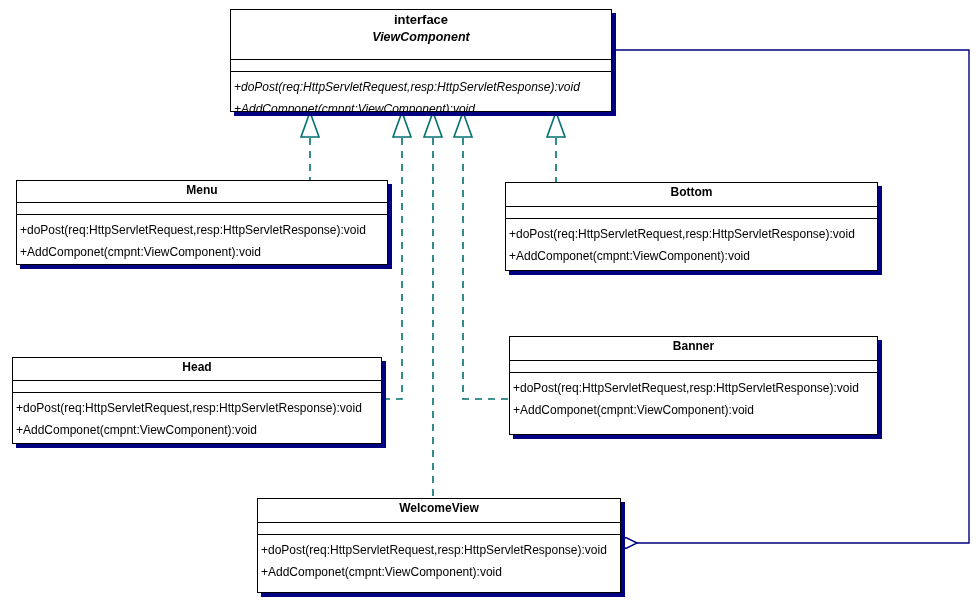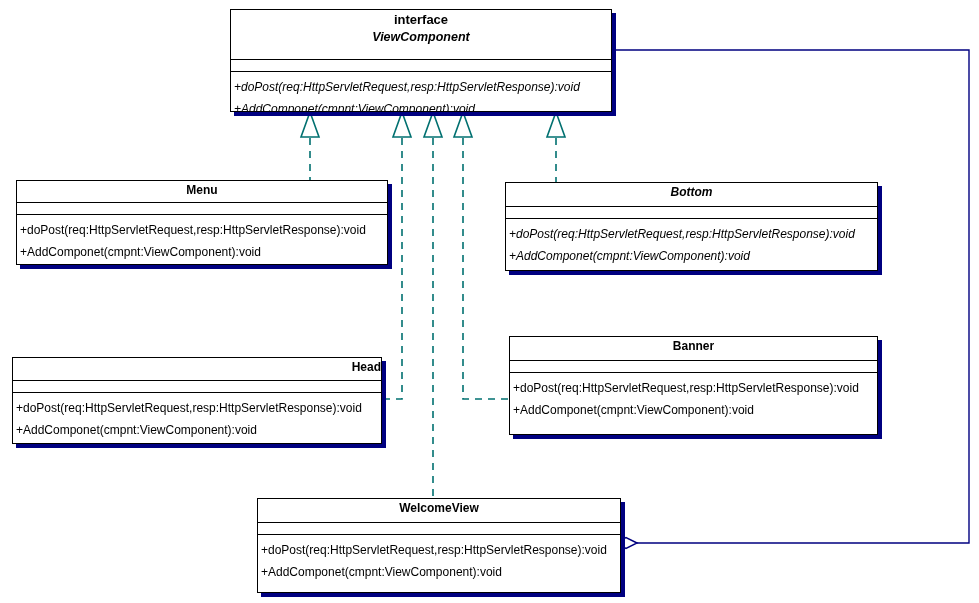--- a/index.html
+++ b/index.html
@@ -137,31 +137,31 @@
 
   <div class="uml-box" style="left:16px; top:180px; width:372px; height:85px;">
     <div class="uml-name" style="height:22px;">Menu</div>
     <div class="uml-attrs"></div>
     <div class="uml-ops">
       <div class="uml-op">+doPost(req:HttpServletRequest,resp:HttpServletResponse):void</div>
       <div class="uml-op">+AddComponet(cmpnt:ViewComponent):void</div>
     </div>
   </div>
 
-  <div class="uml-box" style="left:505px; top:182px; width:373px; height:89px;font-style:italic;">
+  <div class="uml-box" style="left:505px; top:182px; width:373px; height:89px;">
     <div class="uml-name" style="height:24px;">Bottom</div>
     <div class="uml-attrs"></div>
     <div class="uml-ops">
       <div class="uml-op">+doPost(req:HttpServletRequest,resp:HttpServletResponse):void</div>
       <div class="uml-op">+AddComponet(cmpnt:ViewComponent):void</div>
     </div>
   </div>
 
   <div class="uml-box" style="left:12px; top:357px; width:370px; height:87px;">
-    <div class="uml-name" style="height:23px;text-align:right;">Head</div>
+    <div class="uml-name" style="height:23px;">Head</div>
     <div class="uml-attrs"></div>
     <div class="uml-ops">
       <div class="uml-op">+doPost(req:HttpServletRequest,resp:HttpServletResponse):void</div>
       <div class="uml-op">+AddComponet(cmpnt:ViewComponent):void</div>
     </div>
   </div>
 
   <div class="uml-box" style="left:509px; top:336px; width:369px; height:99px;">
     <div class="uml-name" style="height:24px;">Banner</div>
     <div class="uml-attrs"></div>

